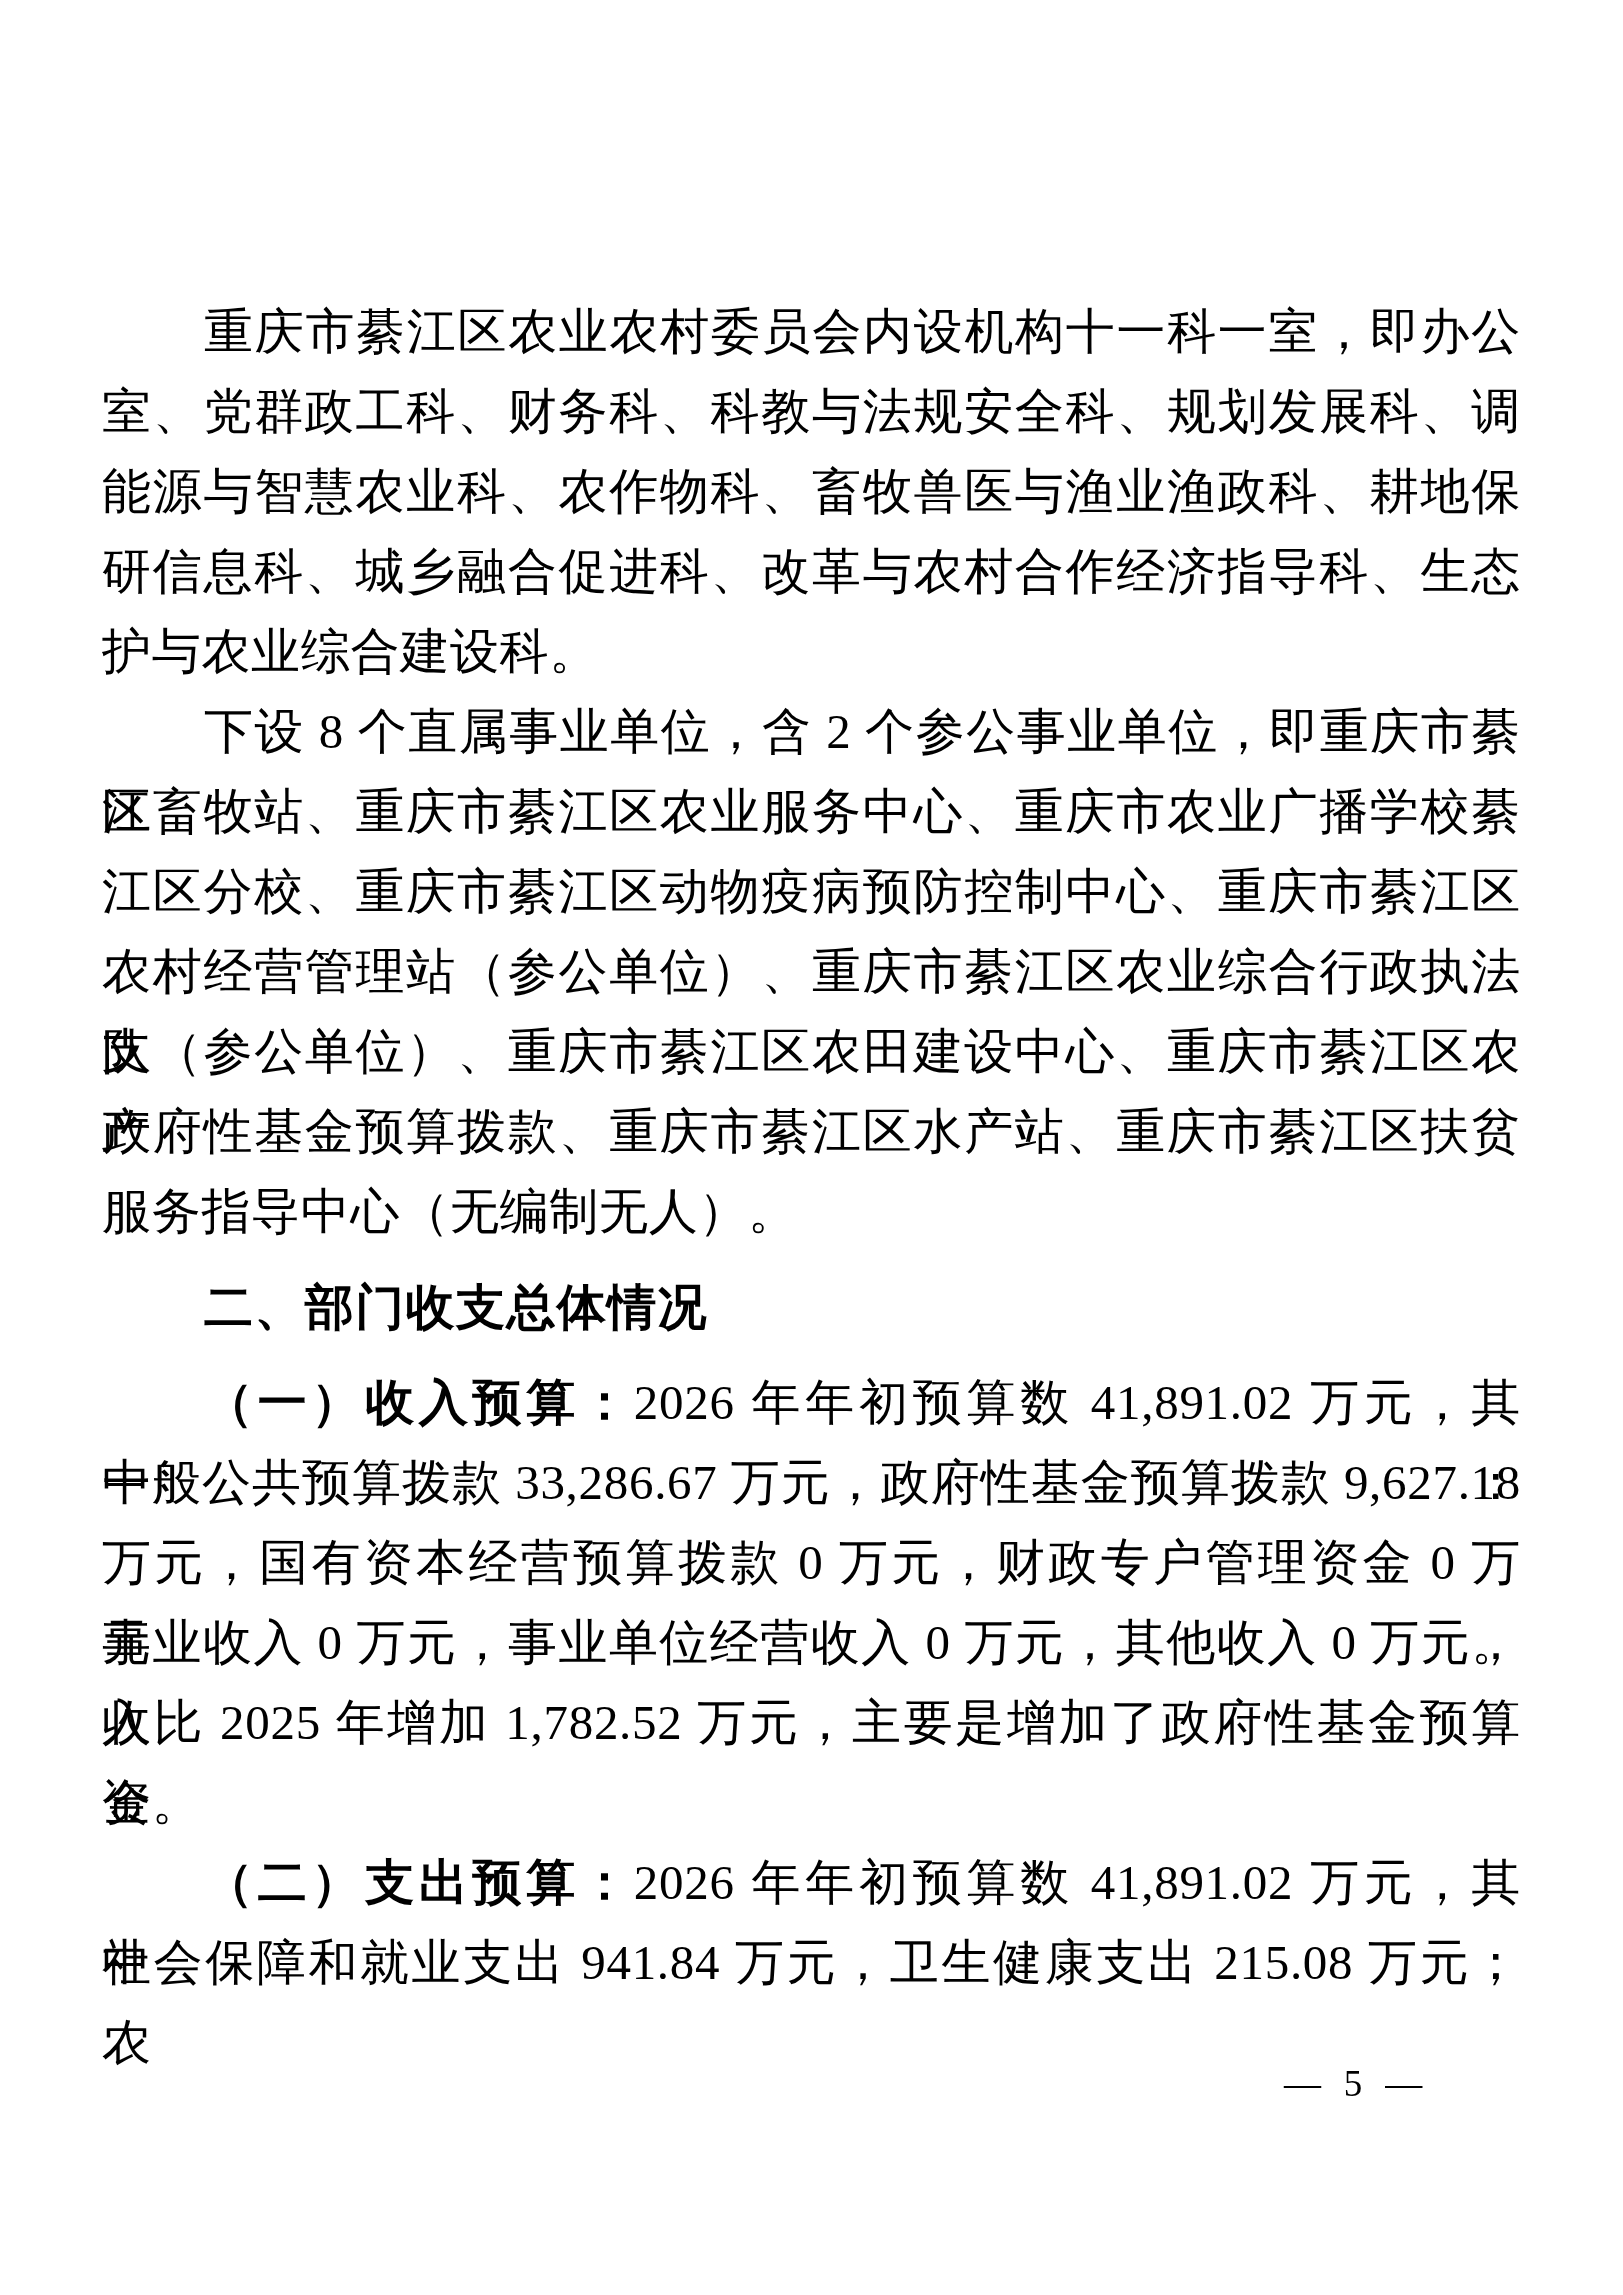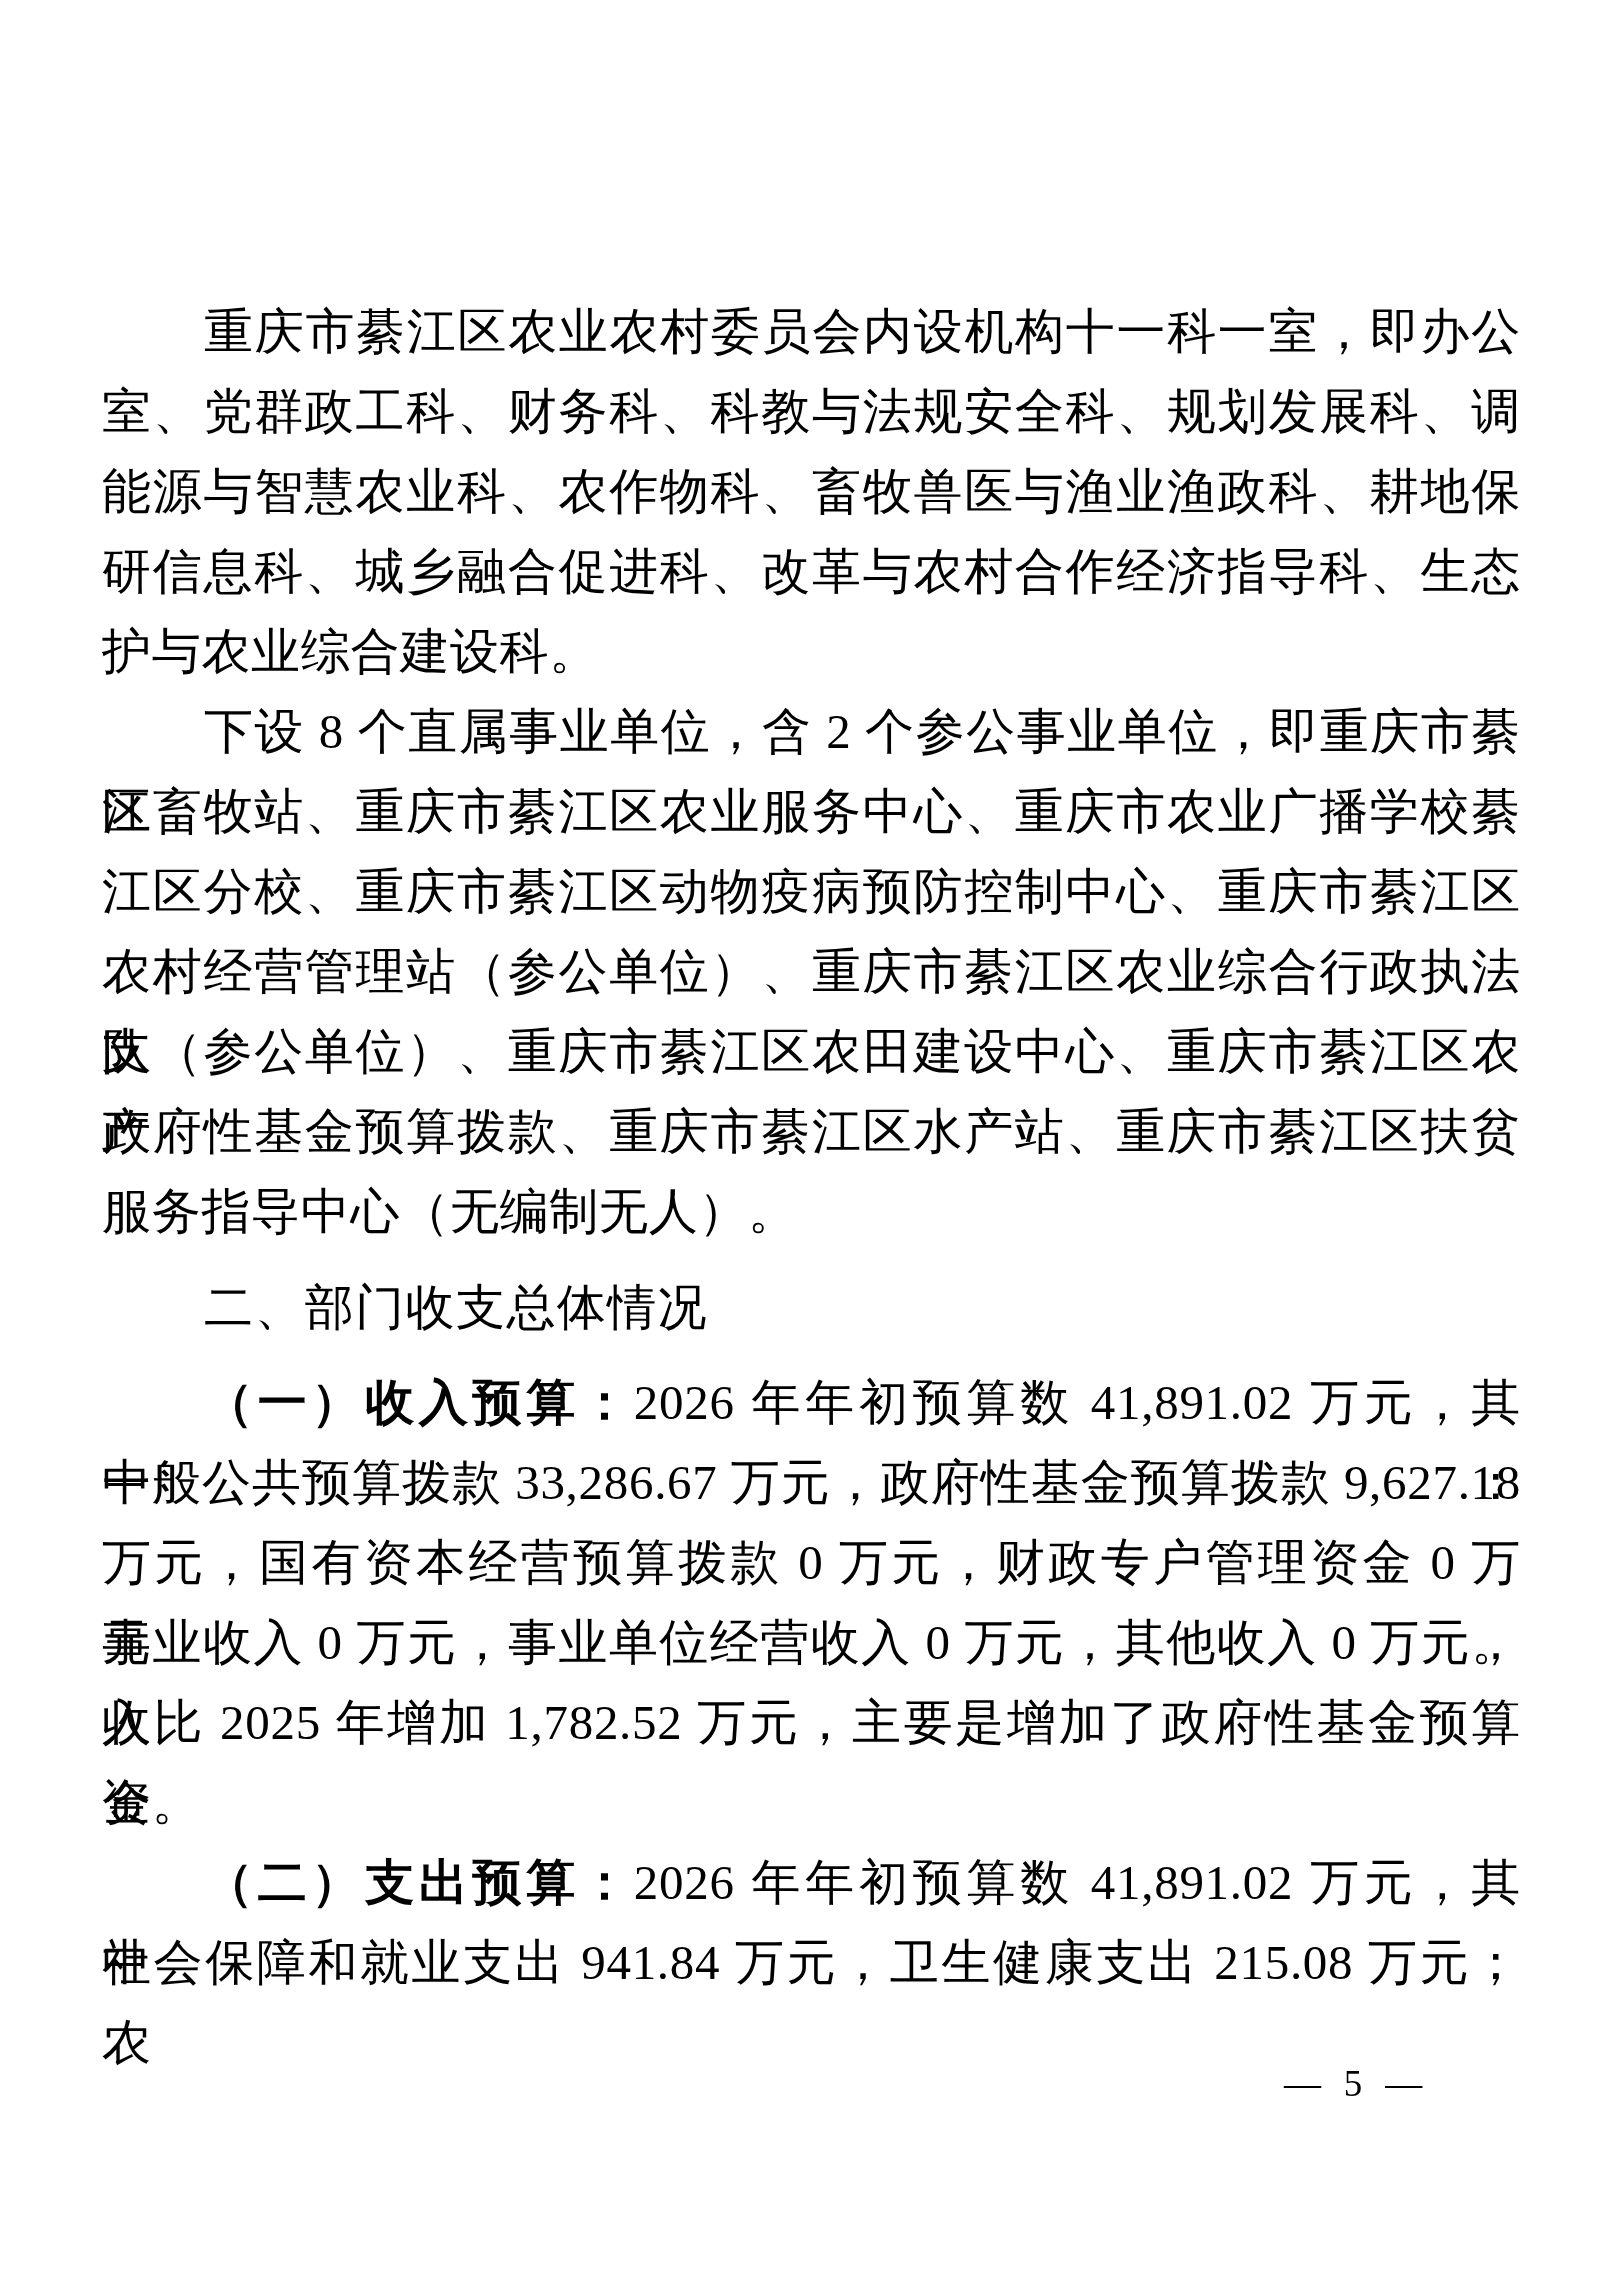--- a/index.html
+++ b/index.html
@@ -34,21 +34,21 @@
     text-align-last: justify;
     text-justify: inter-character;
   }
   .last {
     text-align: left;
     text-align-last: left;
   }
   .indent { text-indent: 102px; }
   .heading {
     font-family: "Liberation Sans", "DejaVu Sans", sans-serif;
-    font-weight: 400;
+    font-weight: 700;
     font-size: 49px;
     line-height: 80px;
     height: 80px;
     margin-top: 15px;
     margin-bottom: 16.4px;
     text-indent: 102px;
     letter-spacing: 1.4px;
   }
   .lead { font-weight: 600; }
   .footer {

